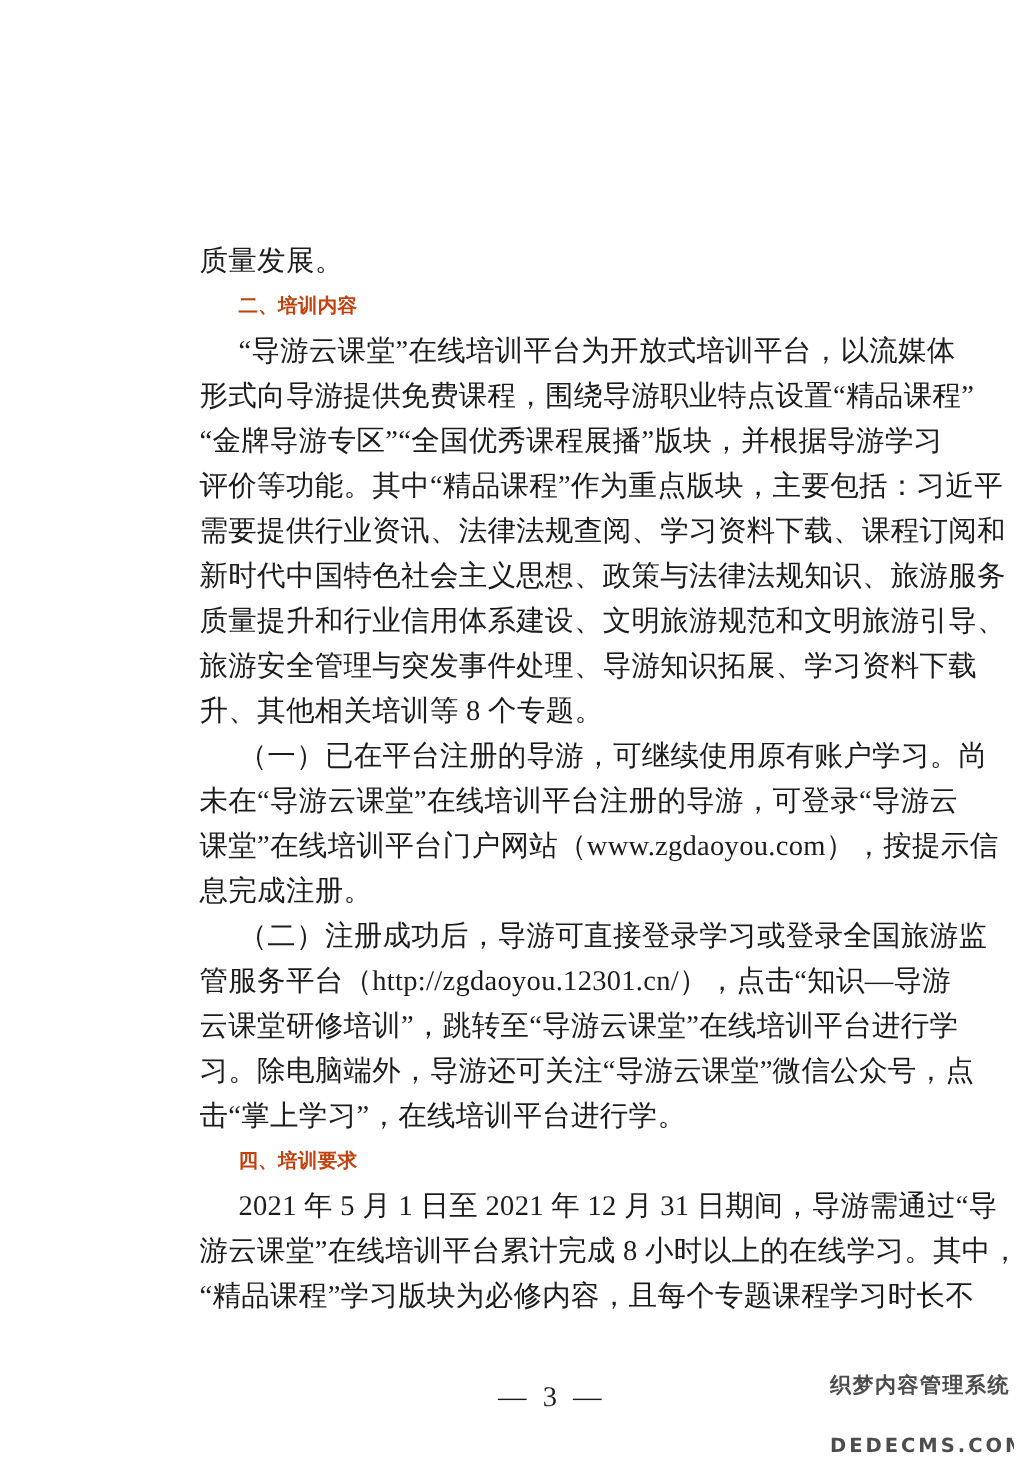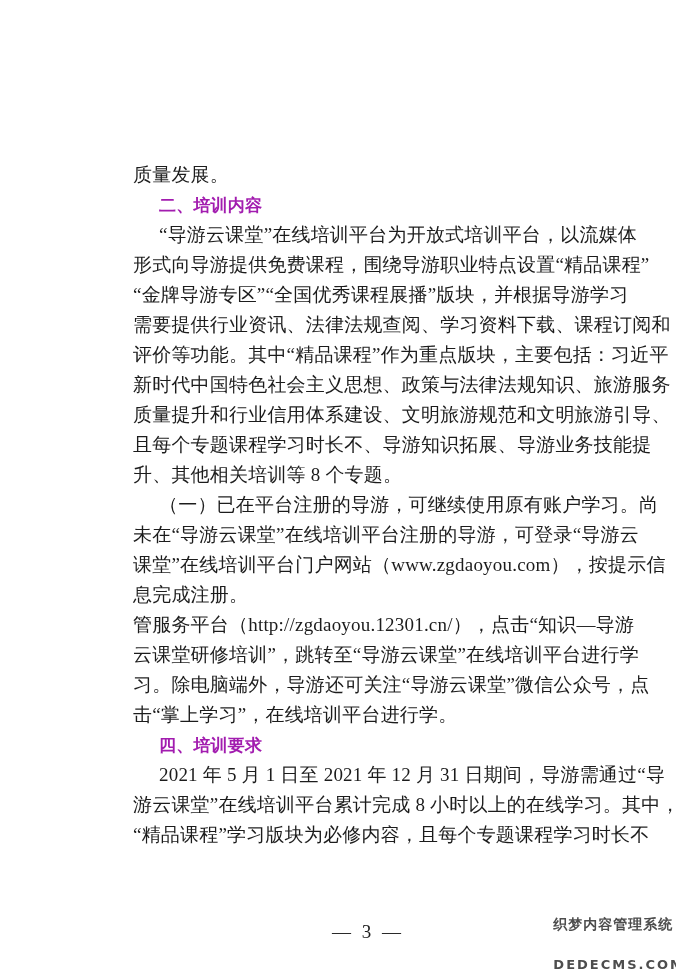--- a/index.html
+++ b/index.html
@@ -23,22 +23,22 @@
     font-size: 19px;
     line-height: 30px;
     height: 30px;
     white-space: nowrap;
     letter-spacing: 0.2px;
   }
   .line.indent { padding-left: 38px; }
   .line.heading {
     font-family: "DejaVu Sans", "Liberation Sans", sans-serif;
     font-weight: bold;
-    font-size: 17px;
-    color: #a21caf;
+    font-size: 13px;
+    color: #c2410c;
   }
   .footer {
     position: absolute;
     top: 885px;
     left: 0;
     width: 100%;
     text-align: center;
     font-size: 19px;
     letter-spacing: 3px;
     color: #1c1c1c;
@@ -64,30 +64,31 @@
 
 <div class="page">
 
   <div class="doc-body">
 
   <div class="line">质量发展。</div>
       <div class="line heading indent">二、培训内容</div>
       <div class="line indent">“导游云课堂”在线培训平台为开放式培训平台，以流媒体</div>
       <div class="line">形式向导游提供免费课程，围绕导游职业特点设置“精品课程”</div>
       <div class="line">“金牌导游专区”“全国优秀课程展播”版块，并根据导游学习</div>
+      <div class="line">评价等功能。其中“精品课程”作为重点版块，主要包括：习近平</div>
       <div class="line">需要提供行业资讯、法律法规查阅、学习资料下载、课程订阅和</div>
-      <div class="line">评价等功能。其中“精品课程”作为重点版块，主要包括：习近平</div>
       <div class="line">新时代中国特色社会主义思想、政策与法律法规知识、旅游服务</div>
       <div class="line">质量提升和行业信用体系建设、文明旅游规范和文明旅游引导、</div>
-      <div class="line">且每个专题课程学习时长不、导游知识拓展、导游业务技能提</div>
+      <div class="line">旅游安全管理与突发事件处理、导游知识拓展、学习资料下载</div>
       <div class="line">升、其他相关培训等 8 个专题。</div>
       <div class="line indent">（一）已在平台注册的导游，可继续使用原有账户学习。尚</div>
       <div class="line">未在“导游云课堂”在线培训平台注册的导游，可登录“导游云</div>
       <div class="line">课堂”在线培训平台门户网站（www.zgdaoyou.com），按提示信</div>
       <div class="line">息完成注册。</div>
+      <div class="line indent">（二）注册成功后，导游可直接登录学习或登录全国旅游监</div>
       <div class="line">管服务平台（http://zgdaoyou.12301.cn/），点击“知识—导游</div>
       <div class="line">云课堂研修培训”，跳转至“导游云课堂”在线培训平台进行学</div>
       <div class="line">习。除电脑端外，导游还可关注“导游云课堂”微信公众号，点</div>
       <div class="line">击“掌上学习”，在线培训平台进行学。</div>
       <div class="line heading indent">四、培训要求</div>
       <div class="line indent">2021 年 5 月 1 日至 2021 年 12 月 31 日期间，导游需通过“导</div>
       <div class="line">游云课堂”在线培训平台累计完成 8 小时以上的在线学习。其中，</div>
       <div class="line">“精品课程”学习版块为必修内容，且每个专题课程学习时长不</div>
     </div>
 

